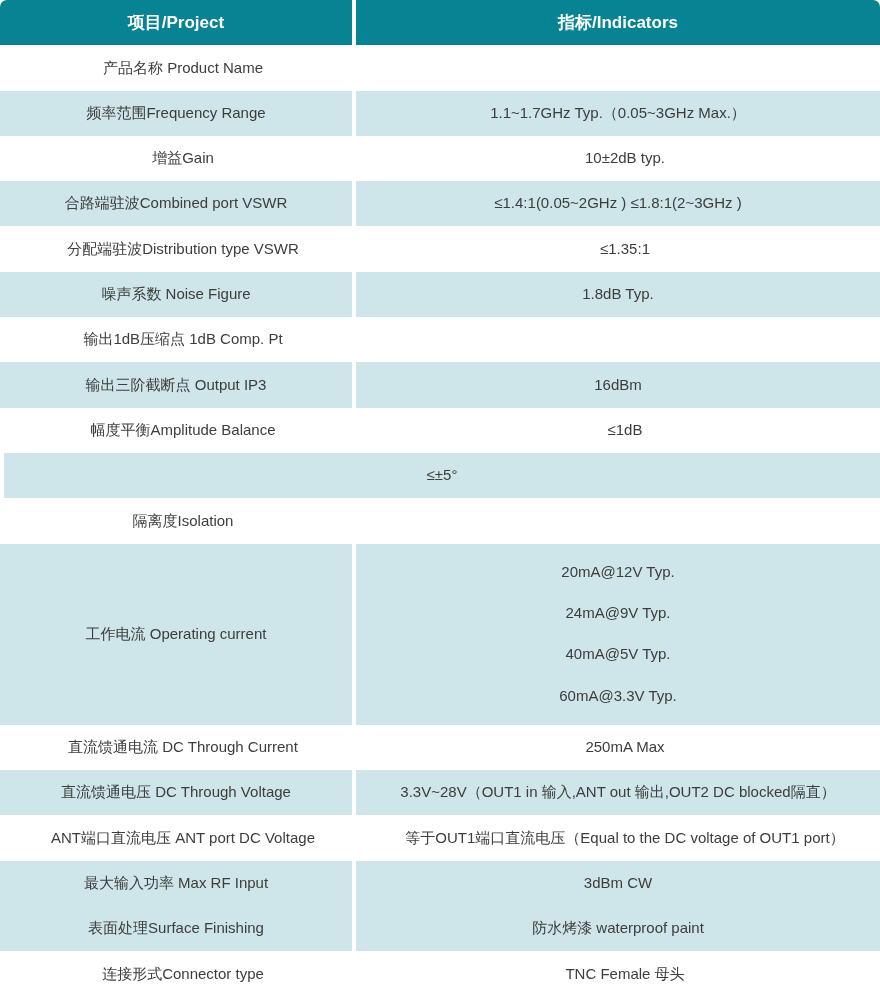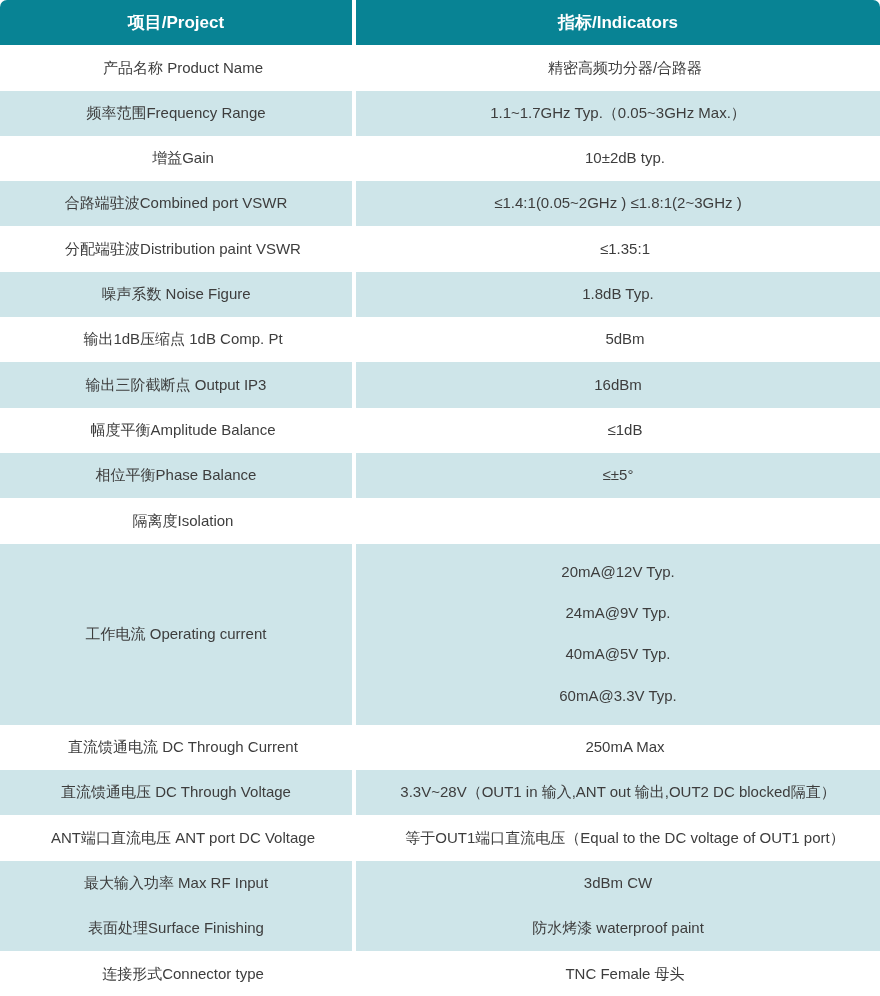--- a/index.html
+++ b/index.html
@@ -76,21 +76,20 @@
 
   <div class="row header">
     <div class="cell left">项目/Project</div>
     <div class="col-divider"></div>
     <div class="cell right">指标/Indicators</div>
   </div>
 
   <div class="row plain">
     <div class="cell left">产品名称 Product Name</div>
     <div class="col-divider"></div>
-    <div class="cell right">精密高频功分器/合路器</div>
   </div>
 
   <div class="row alt">
     <div class="cell left">频率范围Frequency Range</div>
     <div class="col-divider"></div>
     <div class="cell right">1.1~1.7GHz Typ.（0.05~3GHz Max.）</div>
   </div>
 
   <div class="row plain">
     <div class="cell left">增益Gain</div>
@@ -98,51 +97,49 @@
     <div class="cell right">10±2dB typ.</div>
   </div>
 
   <div class="row alt">
     <div class="cell left">合路端驻波Combined port VSWR</div>
     <div class="col-divider"></div>
     <div class="cell right">≤1.4:1(0.05~2GHz ) ≤1.8:1(2~3GHz )</div>
   </div>
 
   <div class="row plain">
-    <div class="cell left">分配端驻波Distribution paint VSWR</div>
+    <div class="cell left">分配端驻波Distribution type VSWR</div>
     <div class="col-divider"></div>
     <div class="cell right">≤1.35:1</div>
   </div>
 
   <div class="row alt">
     <div class="cell left">噪声系数 Noise Figure</div>
     <div class="col-divider"></div>
     <div class="cell right">1.8dB Typ.</div>
   </div>
 
   <div class="row plain">
     <div class="cell left">输出1dB压缩点 1dB Comp. Pt</div>
     <div class="col-divider"></div>
-    <div class="cell right">5dBm</div>
   </div>
 
   <div class="row alt">
     <div class="cell left">输出三阶截断点 Output IP3</div>
     <div class="col-divider"></div>
     <div class="cell right">16dBm</div>
   </div>
 
   <div class="row plain">
     <div class="cell left">幅度平衡Amplitude Balance</div>
     <div class="col-divider"></div>
     <div class="cell right">≤1dB</div>
   </div>
 
   <div class="row alt">
-    <div class="cell left">相位平衡Phase Balance</div>
     <div class="col-divider"></div>
     <div class="cell right">≤±5°</div>
   </div>
 
   <div class="row plain">
     <div class="cell left">隔离度Isolation</div>
     <div class="col-divider"></div>
   </div>
 
   <div class="row alt tall">

